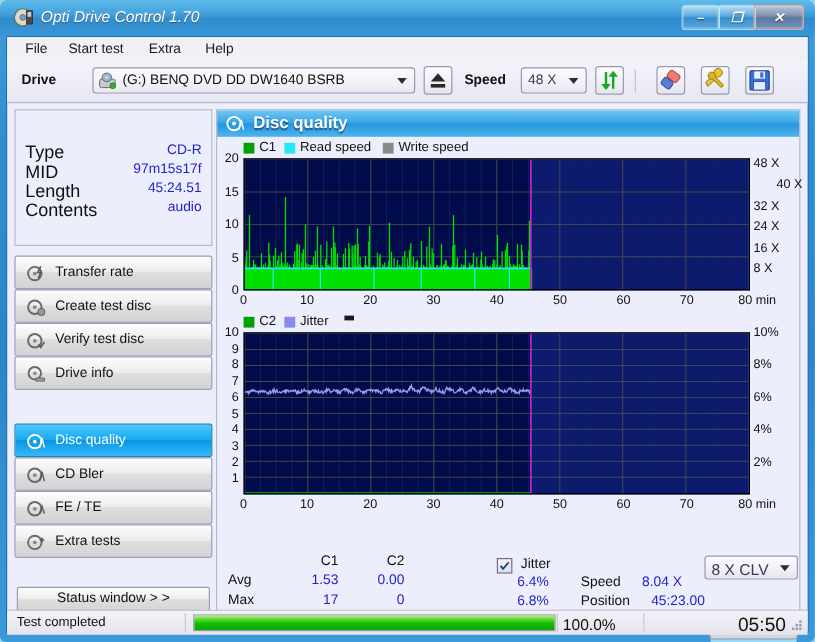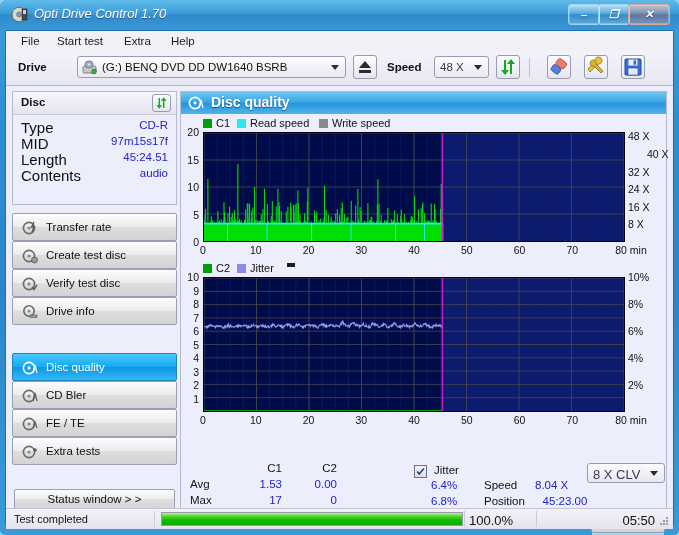--- a/index.html
+++ b/index.html
@@ -210,21 +210,21 @@
   #status-text{position:absolute;left:8px;top:4px;font-size:11px;color:#111;}
   #progress-outer{
     position:absolute;left:155px;top:3px;width:302px;height:14px;
     background:#e9e9f0;border:1px solid #9a9ab0;box-sizing:border-box;
   }
   #progress-fill{
     position:absolute;left:0;top:0;height:100%;
     background:linear-gradient(180deg,#b8f09a 0%,#53d923 28%,#13bd05 55%,#0ea800 100%);
   }
   #progress-pct{position:absolute;left:463px;top:4px;font-size:13px;color:#111;}
-  #elapsed{position:absolute;right:18px;top:4px;font-size:13px;color:#111;}
+  #elapsed{position:absolute;right:18px;top:4px;font-size:16px;color:#111;}
   .sbsep{position:absolute;top:2px;width:1px;height:16px;background:#c9c9d8;}
   #grip{position:absolute;right:3px;bottom:2px;width:12px;height:12px;}
 </style>
 </head>
 <body>
 
 <div id="window">
 
   <div id="titlebar">
     <svg id="title-icon" viewBox="0 0 17 17">
@@ -310,29 +310,20 @@
           <rect x="6.5" y="3.5" width="9" height="6" fill="#eef2ff"></rect>
           <rect x="11.5" y="4.3" width="2.6" height="4.4" fill="#3a6fd8"></rect>
           <rect x="6" y="12" width="10" height="7" fill="#e4eaff" stroke="#20409a" stroke-width=".6"></rect>
         </svg>
       </div>
     </div>
 
     <div id="left">
 
       <div id="disc-panel">
-        <div id="disc-head">
-          <div class="lab">Disc</div>
-          <div id="disc-refresh">
-            <svg viewBox="0 0 22 22" style="width:100%;height:100%">
-              <path d="M7 4 L7 14 L4 14 L8 19 L12 14 L9 14 L9 4 Z" fill="#16a81e"></path>
-              <path d="M15 18 L15 8 L18 8 L14 3 L10 8 L13 8 L13 18 Z" fill="#16a81e"></path>
-            </svg>
-          </div>
-        </div>
 
         <div class="drow" style="top:27px">
           <div class="k">Type</div>
           <div class="v">CD-R</div>
         </div>
         <div class="drow" style="top:43px">
           <div class="k">MID</div>
           <div class="v">97m15s17f</div>
         </div>
         <div class="drow" style="top:59px">

